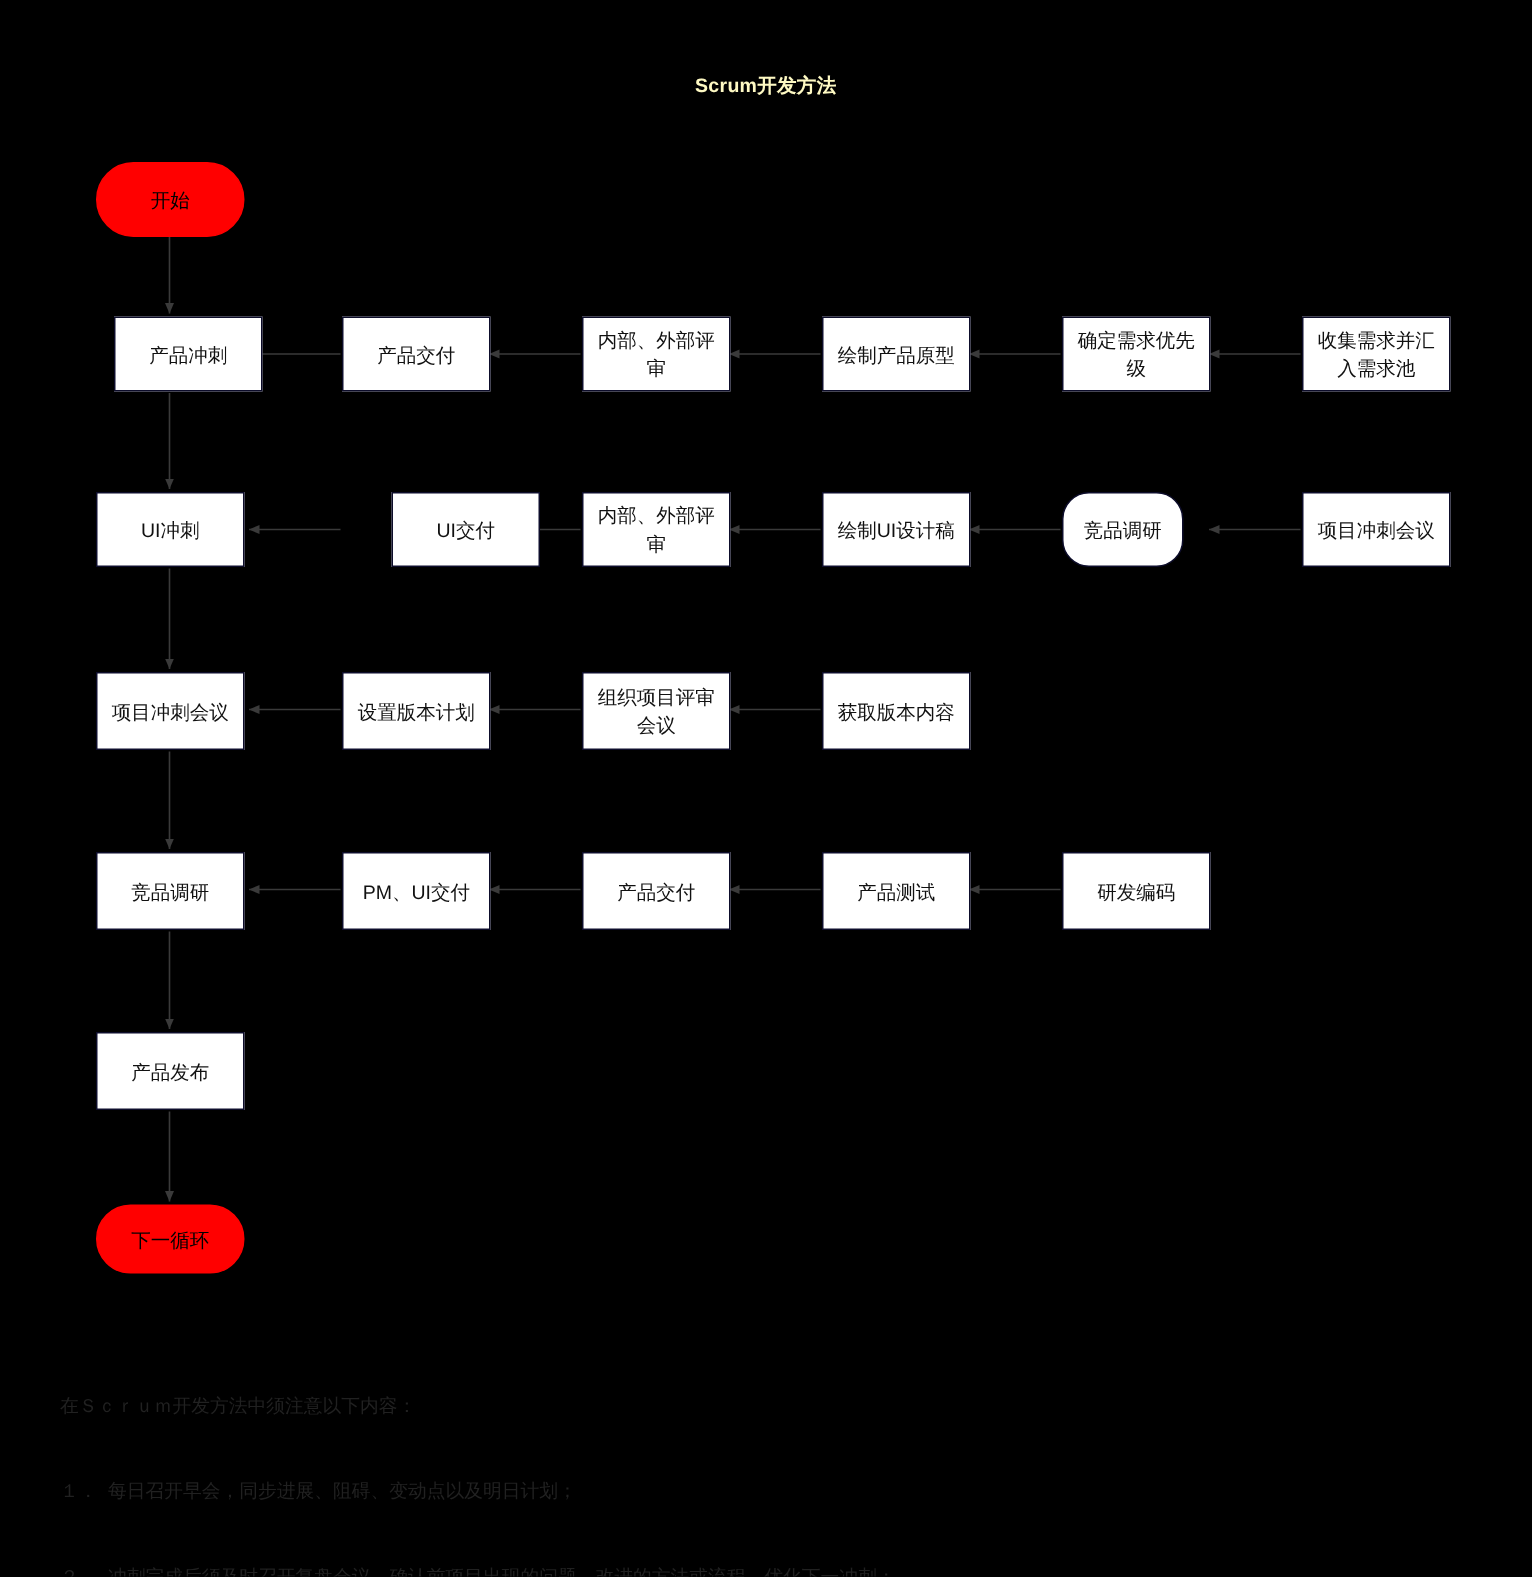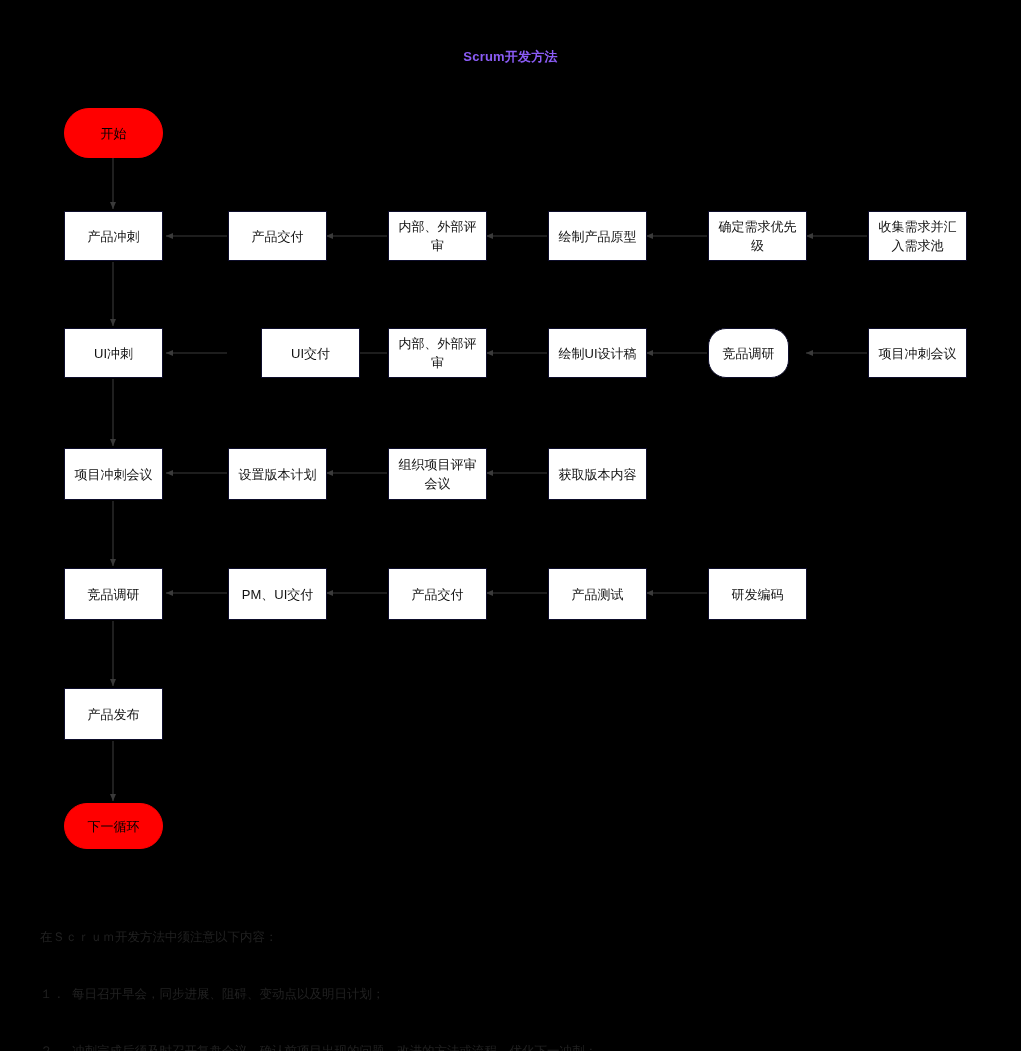--- a/index.html
+++ b/index.html
@@ -26,21 +26,21 @@
     width: 1021px;
     height: 1051px;
     pointer-events: none;
   }
   .title {
     position: absolute;
     left: 0;
     top: 48px;
     width: 1021px;
     text-align: center;
-    color: #8b5cf6;
+    color: #fef9c3;
     font-size: 13px;
     font-weight: bold;
     letter-spacing: 0.2px;
   }
   .node {
     position: absolute;
     box-sizing: border-box;
     display: flex;
     align-items: center;
     justify-content: center;
@@ -119,21 +119,21 @@
     <g stroke="#3a3a3a" stroke-width="1.1" fill="none" marker-end="url(#arrow)">
       <line x1="227" y1="593" x2="166" y2="593"></line>
       <line x1="387" y1="593" x2="326" y2="593"></line>
       <line x1="547" y1="593" x2="486" y2="593"></line>
       <line x1="707" y1="593" x2="646" y2="593"></line>
     </g>
   </svg>
 
   <div class="node term" style="left:64px; top:108px; width:99px; height:50px;">开始</div>
 
-  <div class="node proc" style="left:64px; top:211px; width:99px; height:50px;">产品冲刺</div>
+  <div class="node proc" style="left:76px; top:211px; width:99px; height:50px;">产品冲刺</div>
   <div class="node proc" style="left:228px; top:211px; width:99px; height:50px;">产品交付</div>
   <div class="node proc" style="left:388px; top:211px; width:99px; height:50px;">内部、外部评审</div>
   <div class="node proc" style="left:548px; top:211px; width:99px; height:50px;">绘制产品原型</div>
   <div class="node proc" style="left:708px; top:211px; width:99px; height:50px;">确定需求优先级</div>
   <div class="node proc" style="left:868px; top:211px; width:99px; height:50px;">收集需求并汇入需求池</div>
 
   <div class="node proc" style="left:64px; top:328px; width:99px; height:50px;">UI冲刺</div>
   <div class="node proc" style="left:228px; top:328px; width:99px; height:50px;margin-left:33px;">UI交付</div>
   <div class="node proc" style="left:388px; top:328px; width:99px; height:50px;">内部、外部评审</div>
   <div class="node proc" style="left:548px; top:328px; width:99px; height:50px;">绘制UI设计稿</div>

